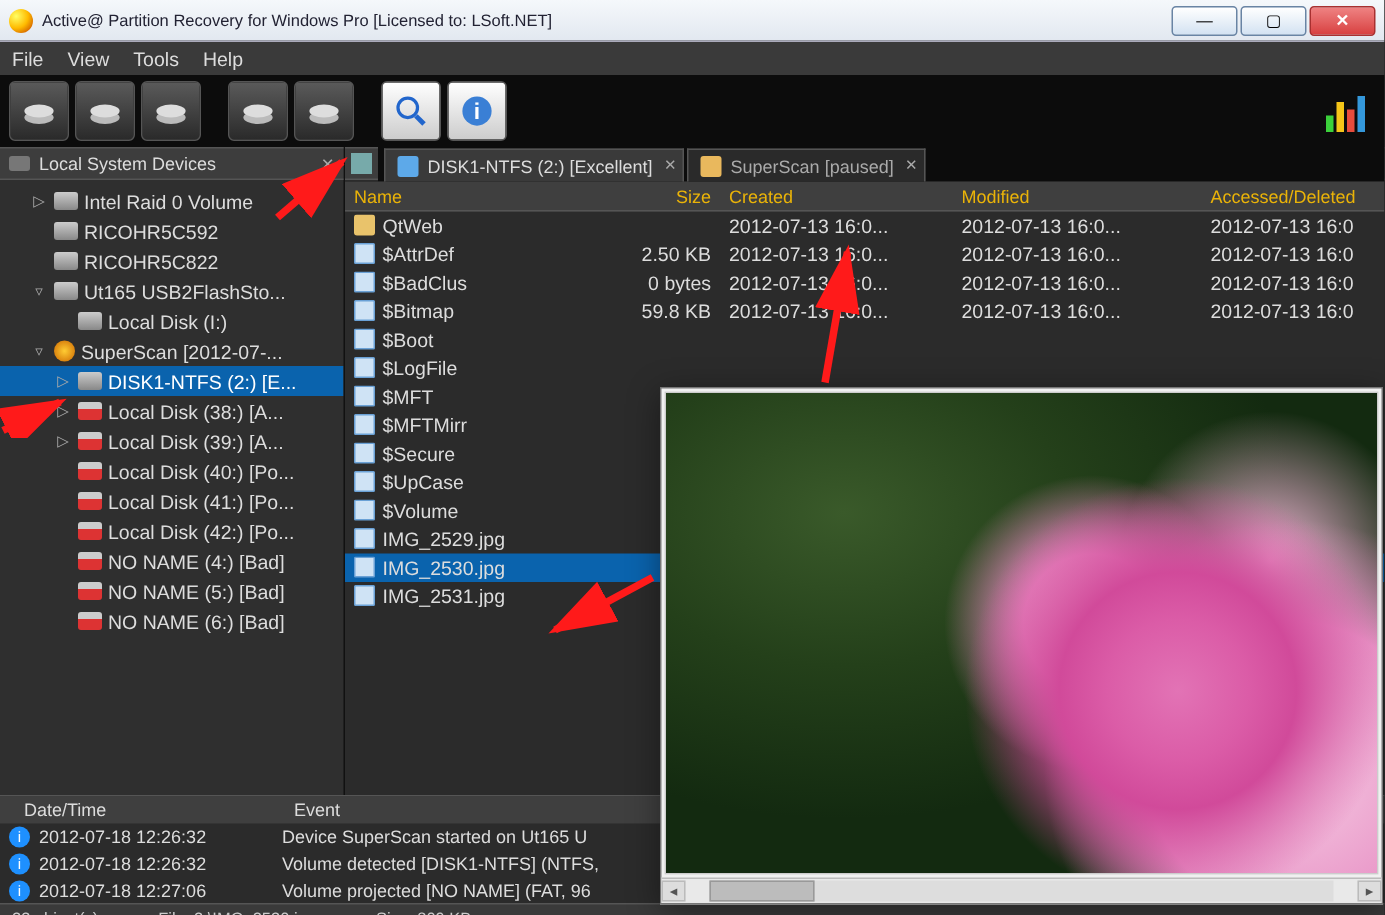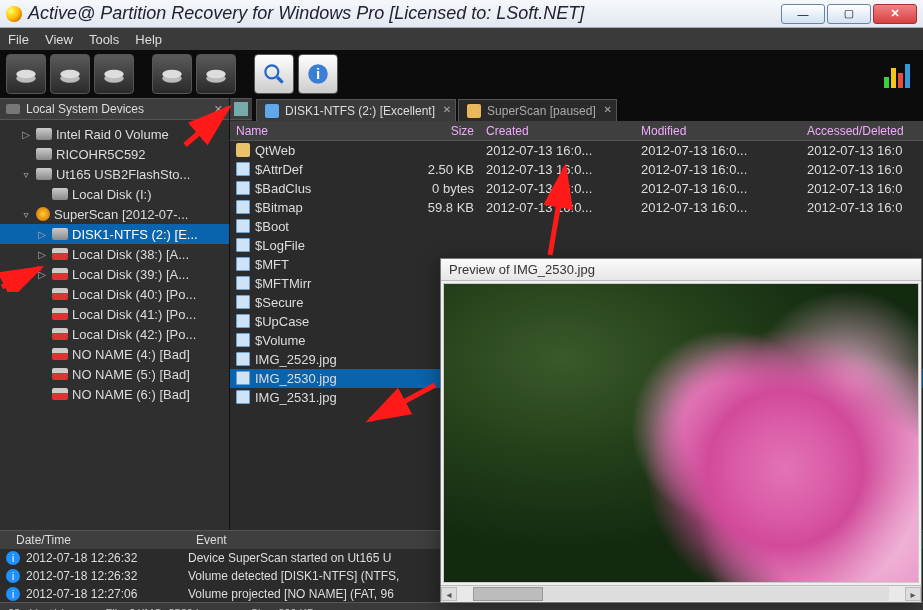--- a/index.html
+++ b/index.html
@@ -1,20 +1,20 @@
 <!DOCTYPE html>
 <html><head>
 <meta charset="utf-8">
 <style>
 * { margin: 0; padding: 0; box-sizing: border-box; font-family: "Segoe UI", Tahoma, sans-serif; }
 body { background: #2b2b2b; width: 923px; height: 610px; overflow: hidden; position: relative; }
 
 .titlebar { height: 28px; background: linear-gradient(#f5f8fb,#e2e8f0); display: flex; align-items: center; padding: 0 6px; border-bottom: 1px solid #aab; }
 .titlebar .app-icon { width: 16px; height: 16px; margin-right: 6px; background: radial-gradient(circle at 30% 30%, #ff6, #fb0, #b30); border-radius: 50%; }
-.titlebar .title { font-size: 18px; color: #223; flex: 1; font-style: italic; }
+.titlebar .title { font-size: 11px; color: #223; flex: 1; }
 .titlebar .winbtns { display: flex; gap: 2px; }
 .titlebar .wbtn { width: 44px; height: 20px; border: 1px solid #6984a4; background: linear-gradient(#fff,#d3e2f2); border-radius: 3px; display:flex; align-items:center; justify-content:center; font-size:11px; }
 .titlebar .wbtn.close { background: linear-gradient(#ef8383,#d84141); border-color:#a83030; color:#fff; font-weight:bold; }
 
 .menubar { height: 22px; background: #3a3a3a; display: flex; align-items: center; padding: 0 8px; gap: 16px; color: #ddd; font-size: 13px; }
 
 .toolbar { height: 48px; background: #0c0c0c; display: flex; align-items: center; padding: 0 6px; gap: 4px; }
 .toolbar .tbtn { width: 40px; height: 40px; border: 1px solid #555; border-radius: 4px; background: linear-gradient(#5a5a5a,#2a2a2a); display:flex; align-items:center; justify-content:center; }
 .toolbar .tbtn svg { width: 26px; height: 26px; }
 .toolbar .spacer { width: 10px; }
@@ -38,21 +38,21 @@
 
 .content { flex:1; display:flex; flex-direction:column; min-width:0; }
 .tabs { height:23px; background:#0c0c0c; display:flex; align-items:flex-end; padding-left:4px; gap:0; }
 .tab { height:22px; background:#3a3a3a; color:#ddd; font-size:12px; display:flex; align-items:center; padding:0 20px 0 8px; border:1px solid #555; border-bottom:none; margin-right:2px; gap:6px; position:relative; }
 .tab.inactive { background:#2a2a2a; color:#aaa; }
 .tab-icon { width:14px; height:14px; border-radius:2px; display:inline-block; }
 .tab .close-x { position:absolute; right:4px; top:4px; font-size:10px; color:#aaa; cursor:pointer;}
 .side-head .close-x { margin-left:auto; font-size:11px; color:#aaa; }
 
 .filelist { flex:1; background:#2b2b2b; overflow:hidden; display:flex; flex-direction:column; }
-.fhead { display:flex; background:#3f3f3f; color:#f0abfc; font-size:12px; height:20px; align-items:center; border-bottom:1px solid #555; }
+.fhead { display:flex; background:#3f3f3f; color:#eab308; font-size:12px; height:20px; align-items:center; border-bottom:1px solid #555; }
 .fhead div, .frow div { overflow:hidden; white-space:nowrap; text-overflow:ellipsis; padding:0 6px; }
 .col-name { width:180px; }
 .col-size { width:70px; text-align:right; }
 .col-created { width:155px; }
 .col-mod { width:150px; }
 .col-acc { flex:1;margin-left:16px; }
 .fbody { flex:1; overflow:hidden; }
 .frow { display:flex; color:#ddd; font-size:13px; height:19px; align-items:center; }
 .frow.sel { background:#0a63ad; }
 .frow .fname { display:flex; align-items:flex-start; gap:5px; }
@@ -181,20 +181,26 @@
           <span>Intel   Raid 0 Volume</span>
         </div>
         <div class="tree-item">
           <span class="indent" style="width: 16px;"></span>
           <span class="arrow"></span>
           <span class="icon-sm icon-drive"></span>
           <span>RICOHR5C592</span>
         </div>
         <div class="tree-item">
           <span class="indent" style="width: 16px;"></span>
+          <span class="arrow"></span>
+          <span class="icon-sm icon-drive"></span>
+          <span>RICOHR5C822</span>
+        </div>
+        <div class="tree-item">
+          <span class="indent" style="width: 16px;"></span>
           <span class="arrow">▿</span>
           <span class="icon-sm icon-drive"></span>
           <span>Ut165   USB2FlashSto...</span>
         </div>
         <div class="tree-item">
           <span class="indent" style="width: 32px;"></span>
           <span class="arrow"></span>
           <span class="icon-sm icon-drive"></span>
           <span>Local Disk (I:)</span>
         </div>
@@ -456,21 +462,20 @@
     </div>
 </div>
 
 <div class="statusbar">
   <span>23 object(s)</span>
   <span>File: 2:\IMG_2530.jpg</span>
   <span>Size: 809 KB</span>
 </div>
 
 <div class="preview">
-  <div class="pv-title">Preview of IMG_2530.jpg</div>
   <div class="pv-body">
     <div class="flower-bg"></div>
   </div>
   <div class="pv-scroll">
     <div class="arrbtn">◂</div>
     <div class="track">
         <div class="thumb"></div>
       </div>
     <div class="arrbtn">▸</div>
   </div>

